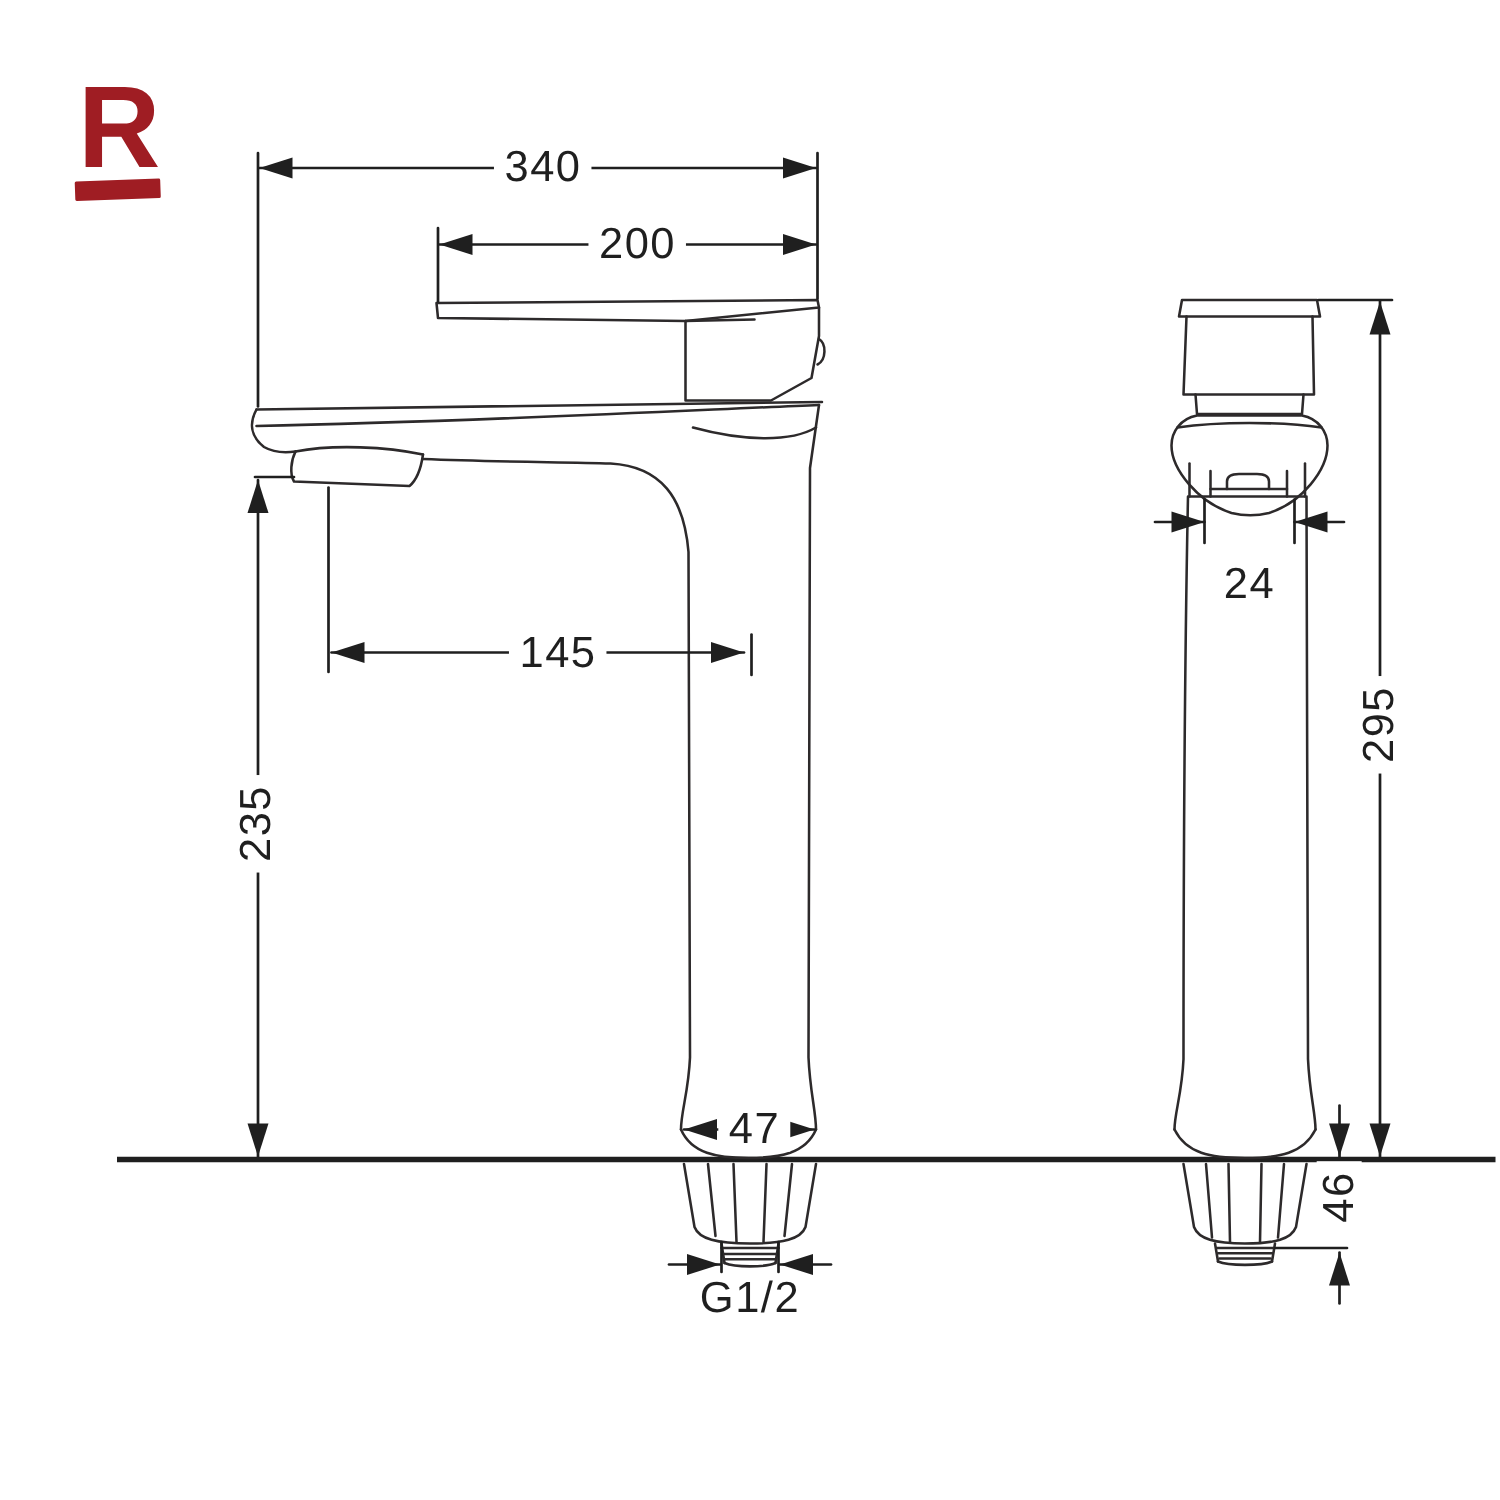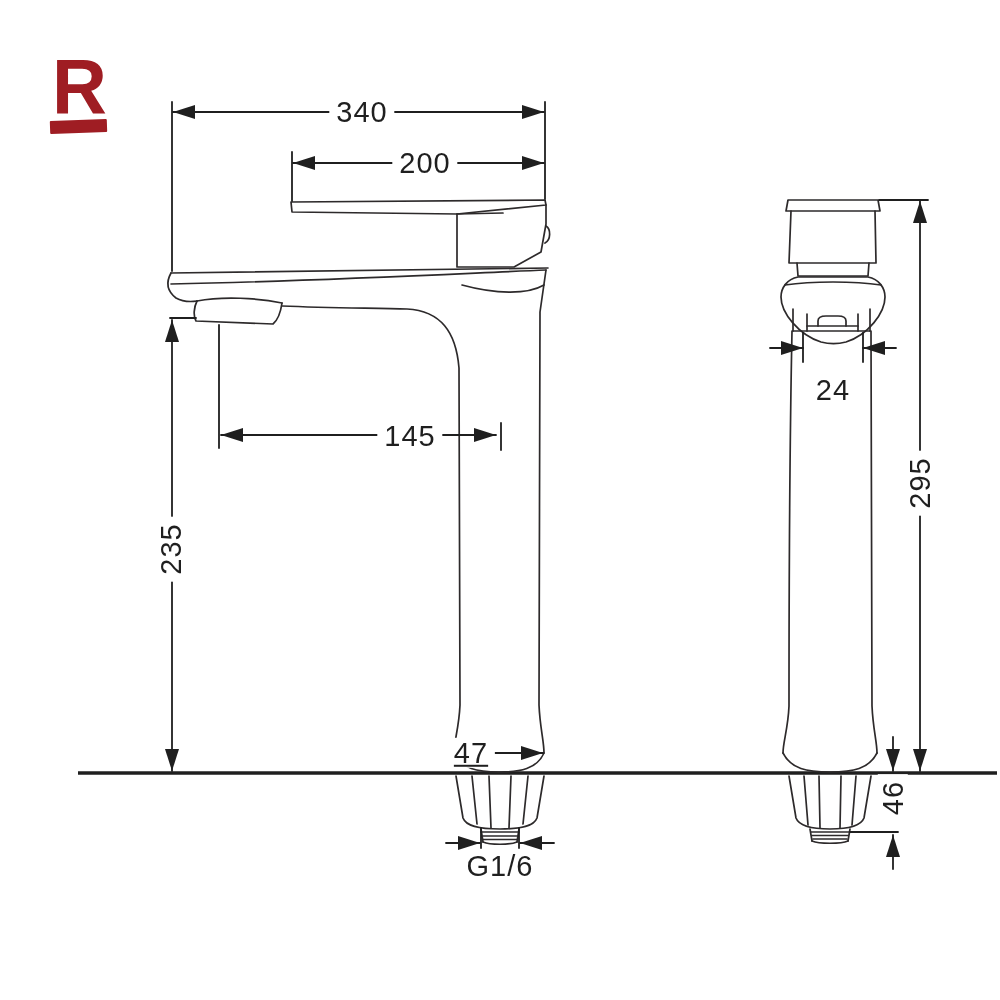--- a/index.html
+++ b/index.html
@@ -42,23 +42,23 @@
     line-height:1.05;
     color:#1f1f1f;
     white-space:nowrap;
     letter-spacing:1px;
   }
   .dim-label.rot{
     transform:translate(-50%,-50%) rotate(-90deg);
   }
   #lbl-190{left:362px;top:112px;}
   #lbl-130{left:425px;top:163px;}
-  #lbl-145{left:372px;top:436px;margin-left:38px;}
+  #lbl-145{left:372px;top:436px;}
   #lbl-235{left:171px;top:549px;}
-  #lbl-47 {left:471px;top:753px;text-decoration:underline;}
+  #lbl-47 {left:503px;top:753px;}
   #lbl-g12{left:500px;top:866px;}
   #lbl-24 {left:833px;top:350px;margin-top:40px;}
   #lbl-295{left:920px;top:483px;}
   #lbl-46 {left:893px;top:798px;}
 </style>
 </head>
 <body style="background: rgb(255, 255, 255);">
 
 <div class="canvas">
 
@@ -198,18 +198,18 @@
       <path d="M893,771 L886,749 L900,749 Z"></path>
         <path d="M893,835 L886,857 L900,857 Z"></path>
     </g>
   </svg>
 
   <div class="dim-label" id="lbl-190">340</div>
   <div class="dim-label" id="lbl-130">200</div>
   <div class="dim-label" id="lbl-145">145</div>
   <div class="dim-label rot" id="lbl-235">235</div>
   <div class="dim-label" id="lbl-47">47</div>
-  <div class="dim-label" id="lbl-g12">G1/6</div>
+  <div class="dim-label" id="lbl-g12">G1/2</div>
   <div class="dim-label" id="lbl-24">24</div>
   <div class="dim-label rot" id="lbl-295">295</div>
   <div class="dim-label rot" id="lbl-46">46</div>
 
 </div>
 
 </body></html>

